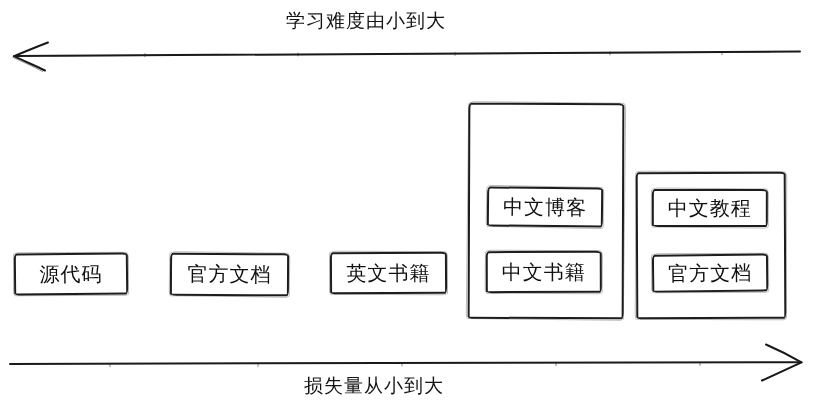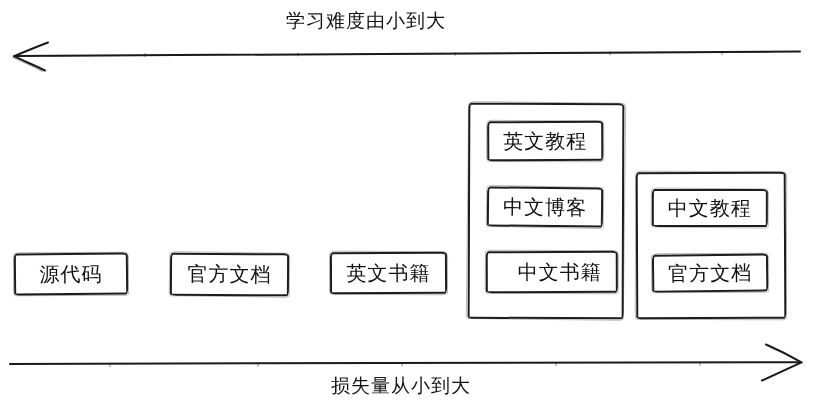--- a/index.html
+++ b/index.html
@@ -7,21 +7,21 @@
     position:relative;width:813px;height:414px;background:#ffffff;overflow:hidden;
     font-family:"DejaVu Sans","Liberation Sans",sans-serif;color:#111;border-radius:14px;
   }
   .arrows{position:absolute;left:0;top:0;width:813px;height:414px;}
   .arrows path{fill:none;stroke:#1a1a1a;stroke-linecap:round;}
   .axis-label{
     position:absolute;white-space:nowrap;font-size:19px;color:#141414;
     letter-spacing:1px;transform:translateX(-50%);
   }
   .axis-label.top{left:366px;top:8px;}
-  .axis-label.bottom{left:374px;top:373px;margin-left:27px;}
+  .axis-label.bottom{left:374px;top:373px;}
   .sketch-box{
     position:absolute;background:#fff;border:2px solid #1d1d1d;
     border-radius:3px 6px 2px 7px / 6px 3px 7px 2px;
     display:flex;align-items:center;justify-content:center;
   }
   .sketch-box::after{
     content:"";position:absolute;inset:-3px;pointer-events:none;
     border:1px solid rgba(25,25,25,.30);
     border-radius:7px 3px 6px 2px / 3px 7px 2px 6px;
     transform:rotate(.45deg);
@@ -29,21 +29,21 @@
   .sketch-box span{font-size:20px;letter-spacing:1px;color:#101010;}
   .b1{left:14px;top:253px;width:110px;height:38px;transform:rotate(-.6deg);}
   .b2{left:170px;top:253px;width:115px;height:39px;transform:rotate(.35deg);}
   .b3{left:330px;top:252px;width:113px;height:38px;transform:rotate(-.3deg);}
   .group{background:#fff;}
   .g1{left:468px;top:103px;width:152px;height:212px;transform:rotate(.2deg);}
   .g2{left:636px;top:172px;width:146px;height:143px;transform:rotate(-.25deg);}
   .inner{width:112px;height:36px;}
   .g1 .i1{left:17px;top:16px;transform:rotate(-.5deg);}
   .g1 .i2{left:17px;top:82px;transform:rotate(.4deg);}
-  .g1 .i3{left:16px;top:146px;height:38px;transform:rotate(-.35deg);padding-left:16px;}
+  .g1 .i3{left:16px;top:146px;height:38px;transform:rotate(-.35deg);}
   .g2 .i1{left:14px;top:15px;height:34px;transform:rotate(.3deg);}
   .g2 .i2{left:14px;top:80px;height:34px;transform:rotate(-.4deg);}
 </style>
 </head>
 <body>
 
 <div class="canvas">
 
   <svg class="arrows" viewBox="0 0 813 414" aria-hidden="true">
     <g>
@@ -72,23 +72,20 @@
 
   <div class="sketch-box b2">
     <span>官方文档</span>
   </div>
 
   <div class="sketch-box b3">
     <span>英文书籍</span>
   </div>
 
   <div class="sketch-box group g1">
-    <div class="sketch-box inner i1">
-      <span>英文教程</span>
-    </div>
     <div class="sketch-box inner i2">
       <span>中文博客</span>
     </div>
     <div class="sketch-box inner i3">
       <span>中文书籍</span>
     </div>
   </div>
 
   <div class="sketch-box group g2">
     <div class="sketch-box inner i1">

